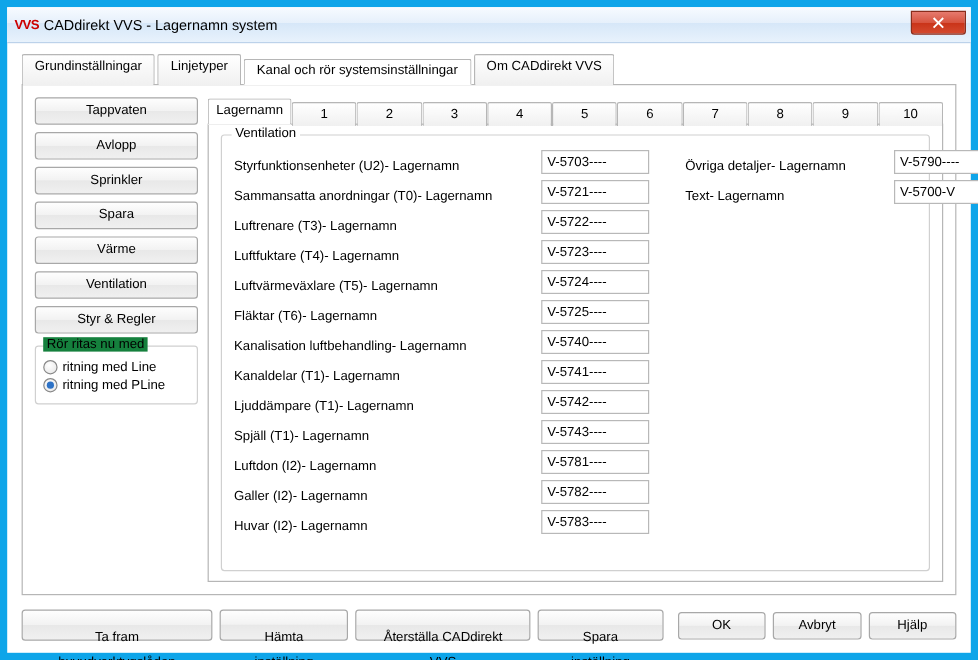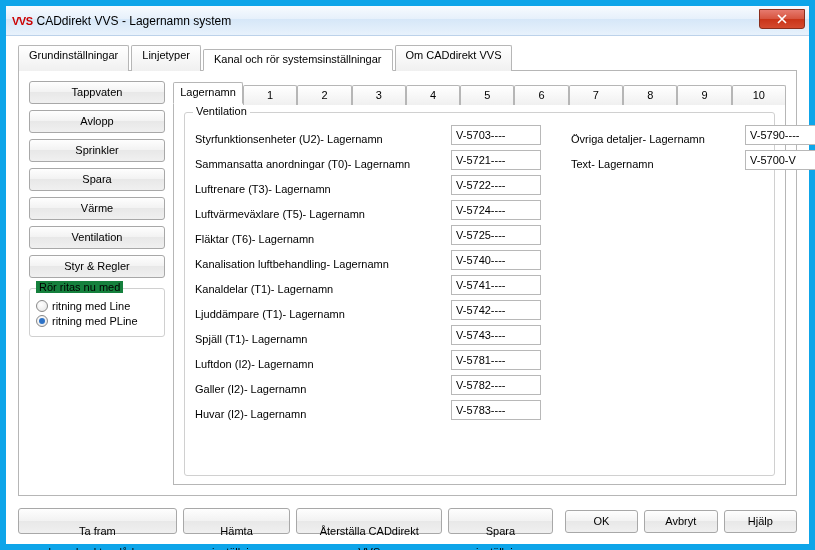--- a/index.html
+++ b/index.html
@@ -296,20 +296,24 @@
                   </div>
                   <div class="form-row">
                     <span class="lbl">Sammansatta anordningar (T0)- Lagernamn</span>
                     <input class="txt" value="V-5721----" style="">
                   </div>
                   <div class="form-row">
                     <span class="lbl">Luftrenare (T3)- Lagernamn</span>
                     <input class="txt" value="V-5722----" style="">
                   </div>
                   <div class="form-row">
+                    <span class="lbl">Luftfuktare (T4)- Lagernamn</span>
+                    <input class="txt" value="V-5723----" style="">
+                  </div>
+                  <div class="form-row">
                     <span class="lbl">Luftvärmeväxlare (T5)- Lagernamn</span>
                     <input class="txt" value="V-5724----" style="">
                   </div>
                   <div class="form-row">
                     <span class="lbl">Fläktar (T6)- Lagernamn</span>
                     <input class="txt" value="V-5725----" style="">
                   </div>
                   <div class="form-row">
                     <span class="lbl">Kanalisation luftbehandling- Lagernamn</span>
                     <input class="txt" value="V-5740----" style="">

